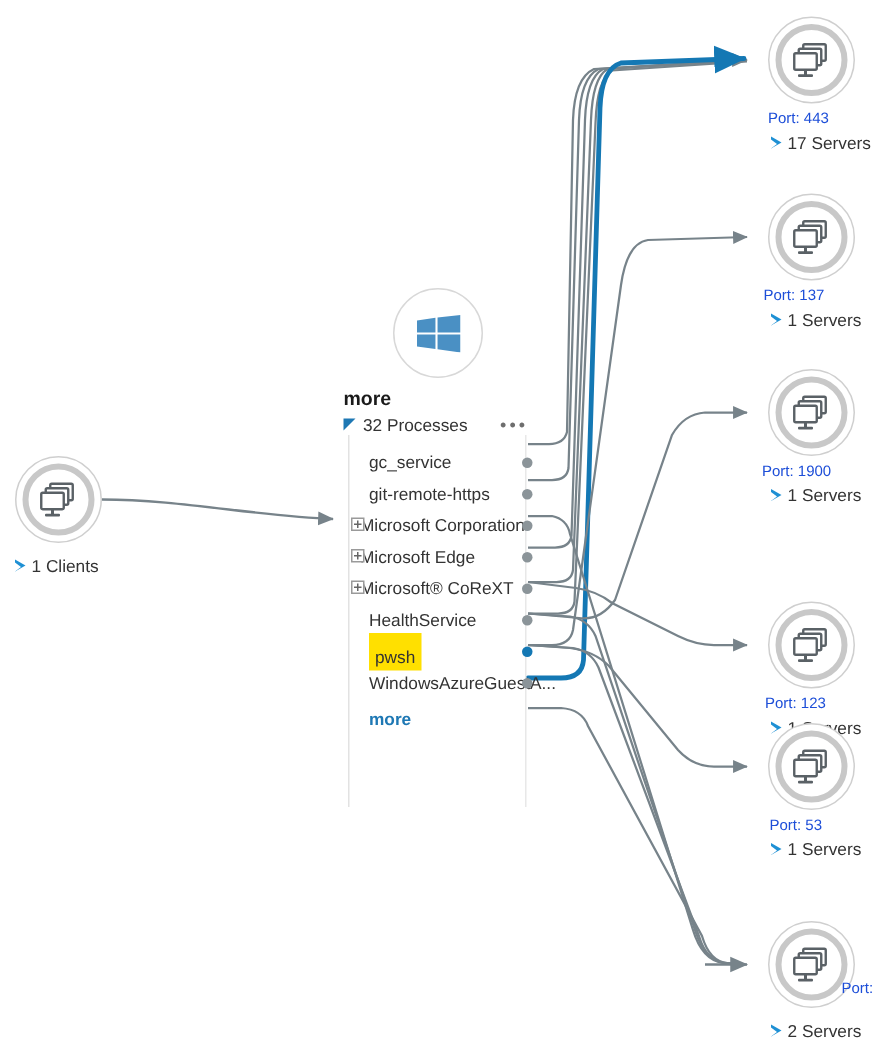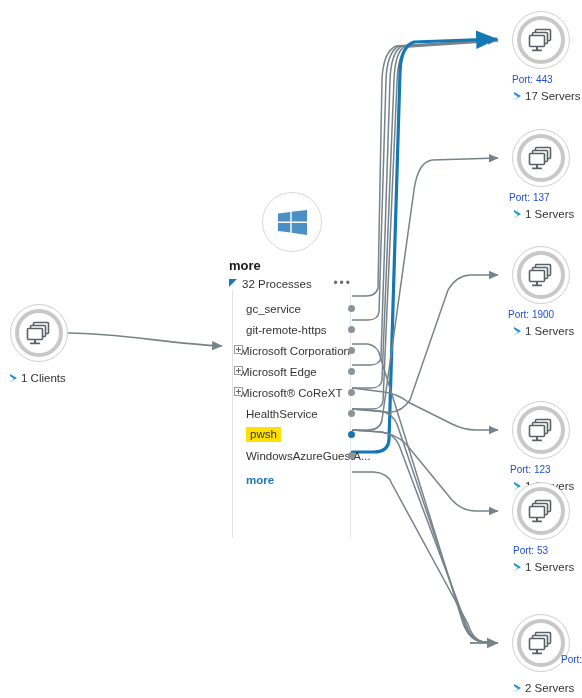--- a/index.html
+++ b/index.html
@@ -85,21 +85,21 @@
     box-sizing:border-box;
   }
   .proc-row .expander::before{
     content:"";position:absolute;left:3px;top:1px;width:1px;height:5px;background:#666;
   }
   .proc-row .expander::after{
     content:"";position:absolute;left:1px;top:3px;width:5px;height:1px;background:#666;
   }
   .proc-row.noexp{padding-left:18px;}
   .proc-row .txt{display:inline-block;}
-  .proc-row .txt.hl{background:#ffe000;padding:1px 4px 2px 4px;}
+  .proc-row .txt.hl{background:#ffe000;padding:11px 4px 2px 4px;}
   .more-link{
     margin:8px 0 0 18px;font-size:11.5px;font-weight:bold;color:#1e78b4;cursor:pointer;
   }
   .rowdot{
     position:absolute;width:7px;height:7px;border-radius:50%;background:#8b9499;
   }
 </style>
 </head>
 <body>
 

